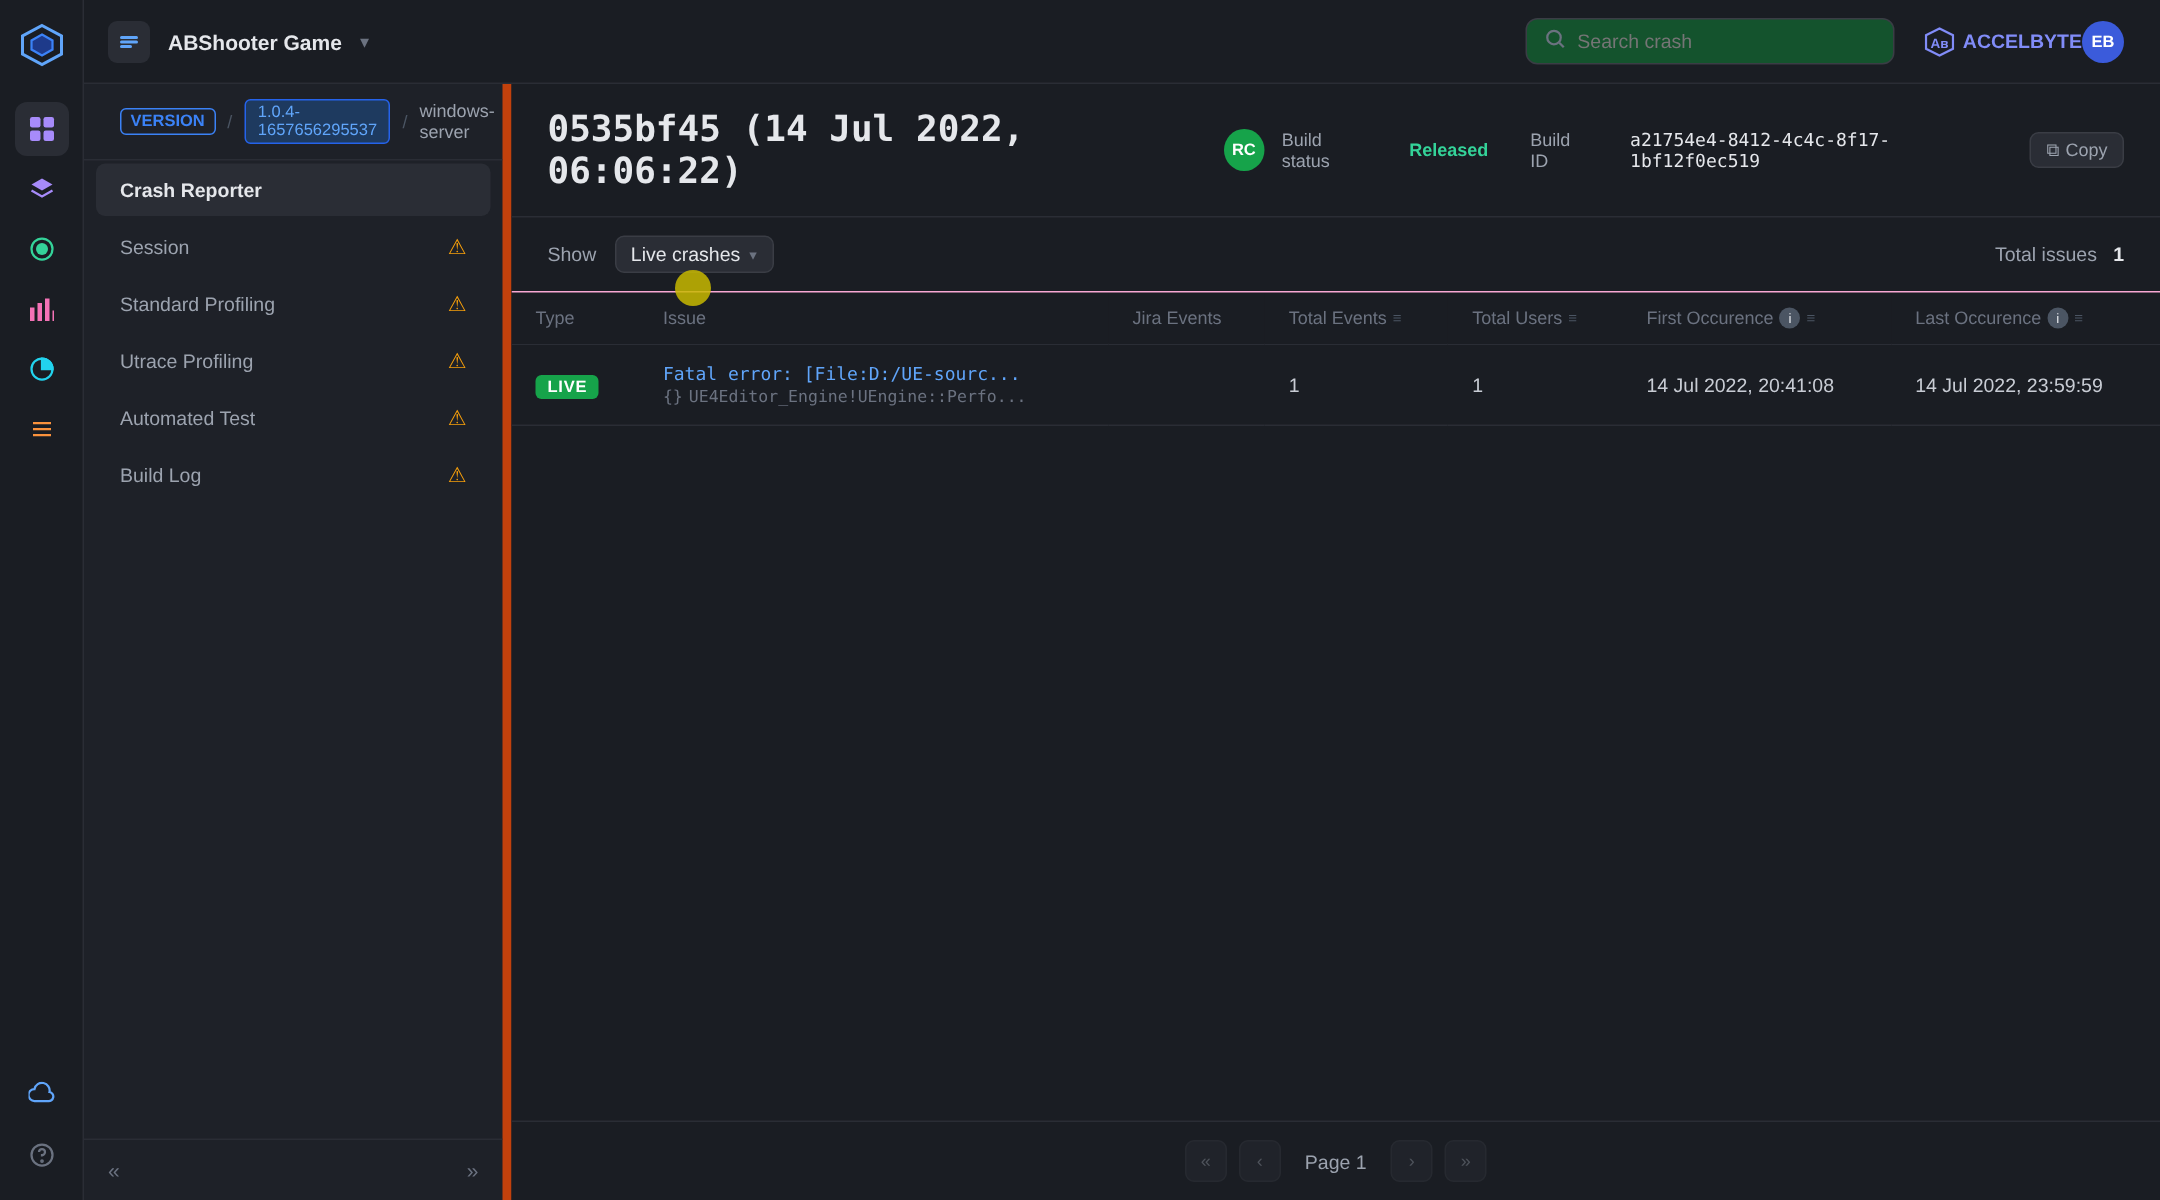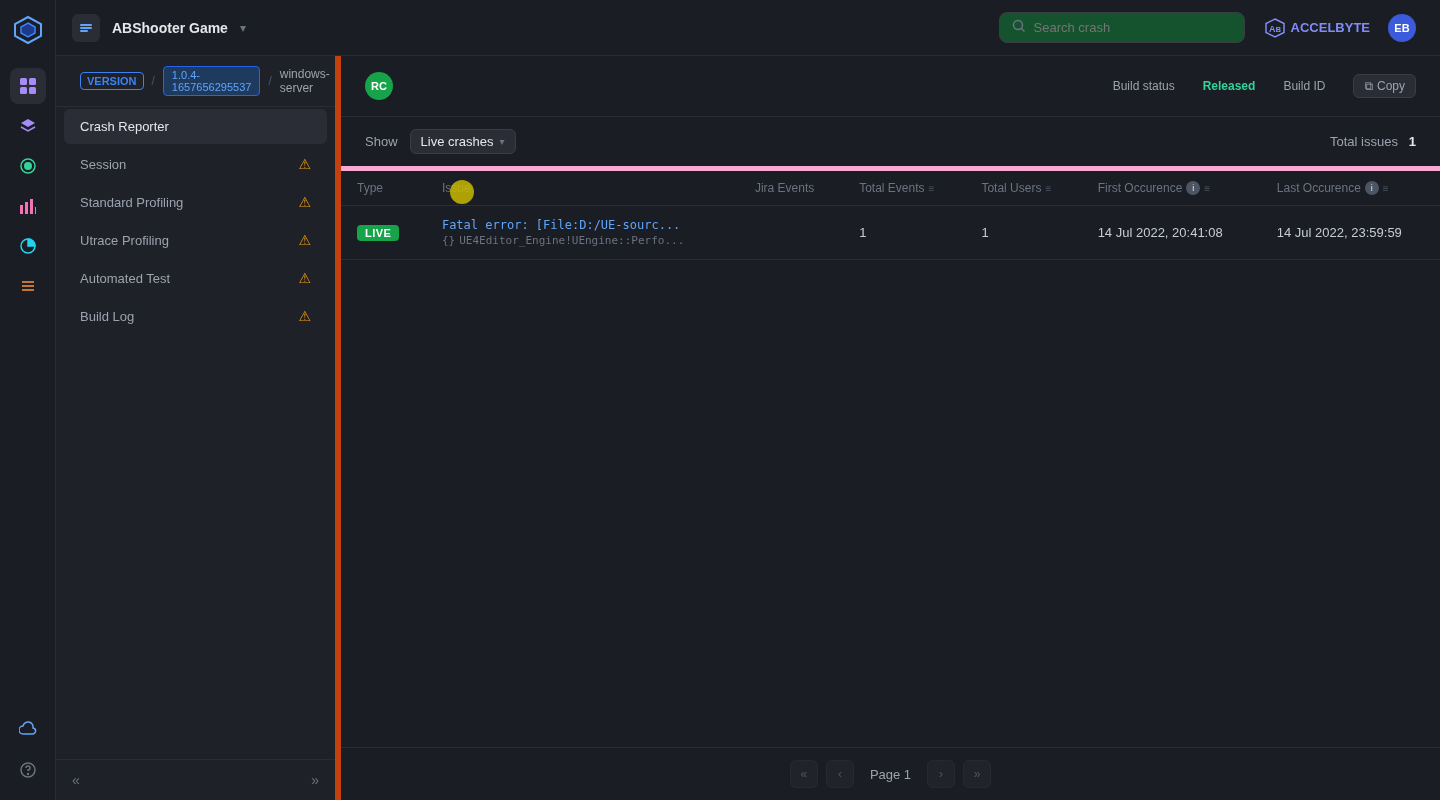--- a/index.html
+++ b/index.html
@@ -119,21 +119,21 @@
       border: none;
       outline: none;
       color: #9ca3af;
       font-size: 13px;
       width: 100%;
     }
     .search-icon-svg { color: #6b7280; font-size: 14px; }
     .user-badge {
       display: flex;
       align-items: center;
-      gap: 18px;
+      gap: 0;
       padding: 4px 8px;
       border-radius: 8px;
       cursor: pointer;
     }
     .user-avatar {
       width: 28px;
       height: 28px;
       background: #3b5bdb;
       border-radius: 50%;
       display: flex;
@@ -278,20 +278,21 @@
       padding: 10px 16px;
       cursor: pointer;
       border-radius: 6px;
       margin: 2px 8px;
       color: #9ca3af;
       font-size: 13px;
     }
     .nav-item.active {
       background: #2a2d35;
       color: #e5e7eb;
+      font-weight: bold;
     }
     .nav-warn-icon {
       color: #f59e0b;
       font-size: 14px;
     }
 
     
     .main-panel {
       flex: 1;
       display: flex;
@@ -299,21 +300,21 @@
       overflow: hidden;
       background: #1a1d23;
     }
 
     
     .show-bar {
       display: flex;
       align-items: center;
       gap: 12px;
       padding: 12px 24px;
-      border-bottom: 5px solid #f9a8d4;
+      border-bottom: 1px solid #f9a8d4;
       flex-shrink: 0;
     }
     .show-label {
       color: #9ca3af;
       font-size: 13px;
     }
     .show-value {
       display: flex;
       align-items: center;
       gap: 6px;
@@ -628,25 +629,27 @@
 
       <div class="sidebar-footer">
         <span class="sidebar-expand-btn">«</span>
         <span class="sidebar-expand-btn">»</span>
       </div>
     </div>
 
     <div class="main-panel">
 
       <div class="page-title-row" style="display:flex; align-items:center; gap:12px; padding:16px 24px; border-bottom:1px solid #2a2d35; flex-shrink:0;">
+        <span class="page-title">0535bf45 (14 Jul 2022, 06:06:22)</span>
         <span class="rc-badge">RC</span>
         <div class="build-meta">
           <span class="build-status-label">Build status</span>
           <span class="build-status-value">Released</span>
           <span class="build-id-label">Build ID</span>
+          <span class="build-id-value">a21754e4-8412-4c4c-8f17-1bf12f0ec519</span>
           <button class="copy-btn">
             <span>⧉</span>
             <span>Copy</span>
           </button>
         </div>
       </div>
 
       <div class="show-bar">
         <span class="show-label">Show</span>
         <div class="show-value">

